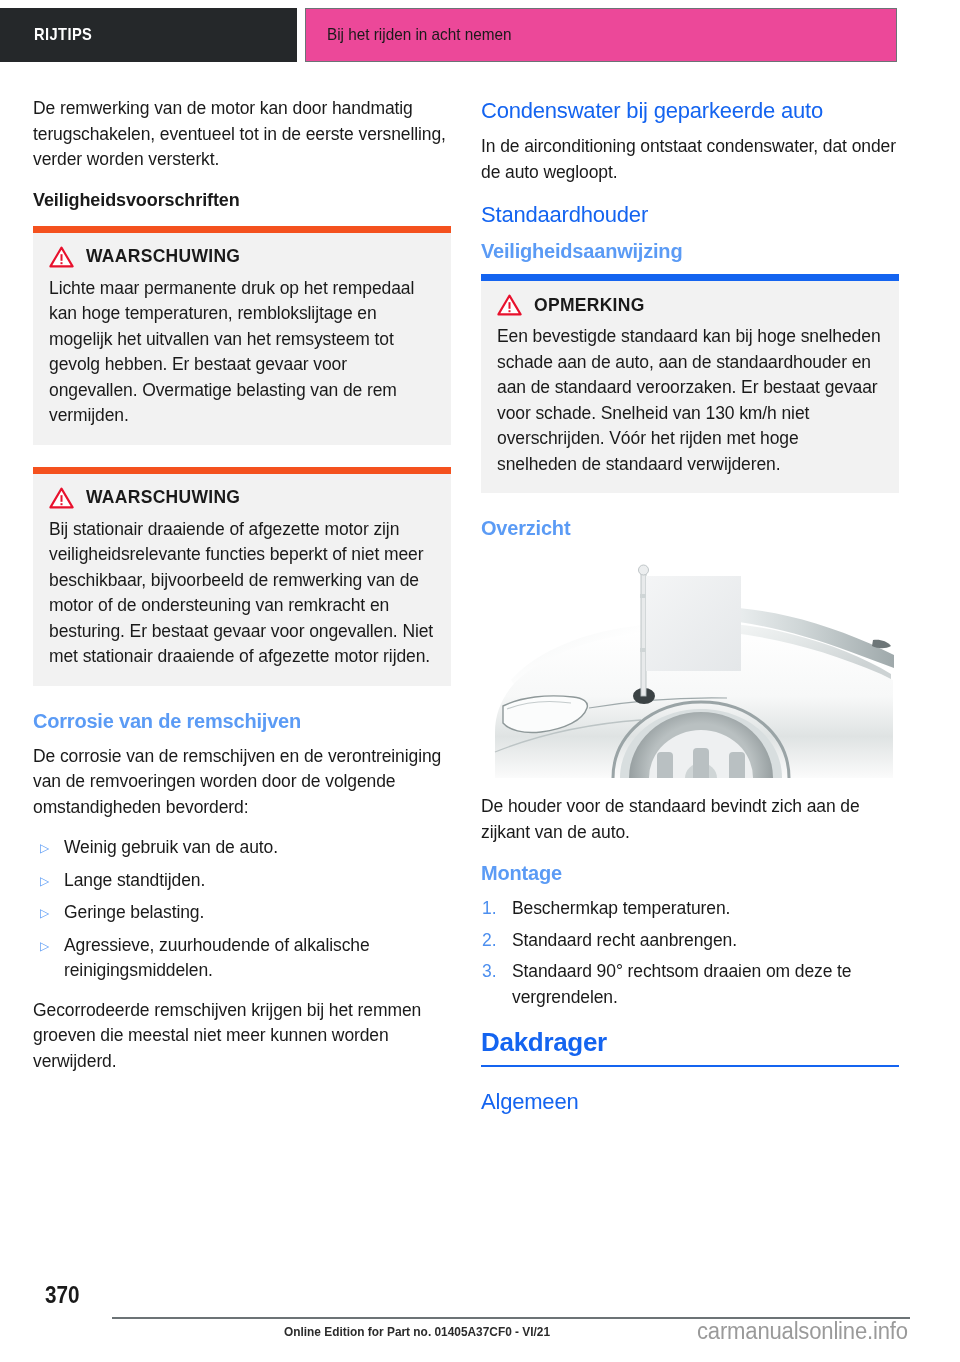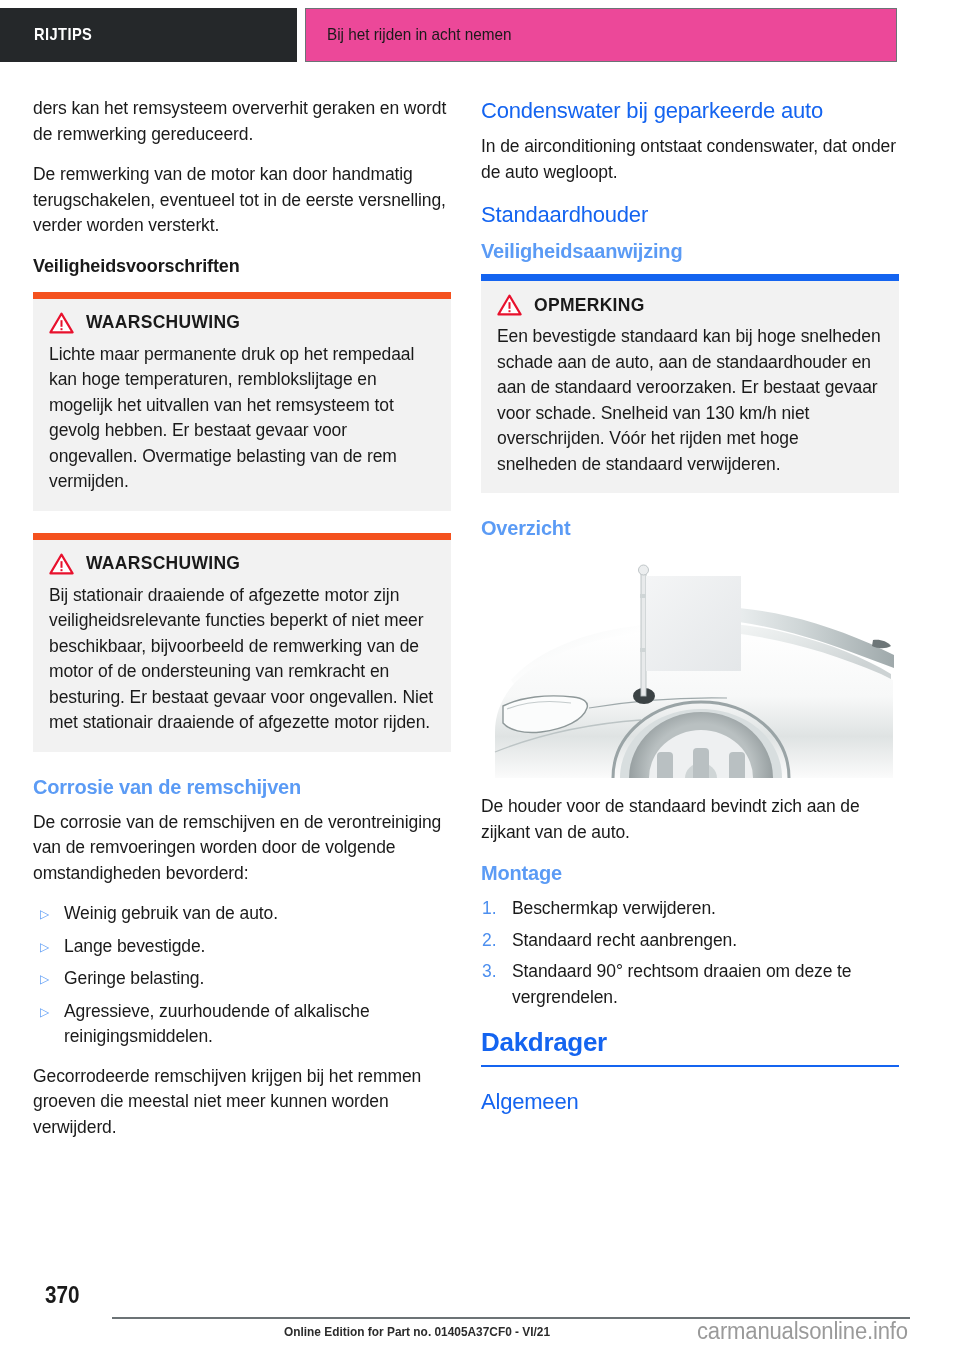--- a/index.html
+++ b/index.html
@@ -260,21 +260,20 @@
   <div class="header-tab-dark">
     <span class="header-tab-dark-label">RIJTIPS</span>
   </div>
   <div class="header-tab-light">
     <span class="header-tab-light-label">Bij het rijden in acht nemen</span>
   </div>
 </div>
 
 <div class="col col-left">
 
-  <p class="body-text">ders kan het remsysteem oververhit geraken en wordt de remwerking gereduceerd.</p>
   <p class="body-text">De remwerking van de motor kan door handmatig terugschakelen, eventueel tot in de eerste versnelling, verder worden versterkt.</p>
 
   <h3 class="h-sub-black">Veiligheidsvoorschriften</h3>
 
   <div class="notice">
     <div class="notice-bar warn"></div>
     <div class="notice-head">
       <span>
         <svg class="tri-icon" width="25" height="22" viewBox="0 0 25 22">
           <path d="M12.5 1.6 L23.6 20.4 L1.4 20.4 Z" fill="#ffffff" stroke="#E8112D" stroke-width="2.1" stroke-linejoin="round"></path>
@@ -305,21 +304,21 @@
   <h3 class="h-sub">Corrosie van de remschijven</h3>
   <p class="body-text">De corrosie van de remschijven en de verontreiniging van de remvoeringen worden door de volgende omstandigheden bevorderd:</p>
 
   <ul class="arrow-list">
     <li>
       <span class="arrow-glyph">▷</span>
       <span>Weinig gebruik van de auto.</span>
     </li>
     <li>
       <span class="arrow-glyph">▷</span>
-      <span>Lange bevestigde.</span>
+      <span>Lange standtijden.</span>
     </li>
     <li>
       <span class="arrow-glyph">▷</span>
       <span>Geringe belasting.</span>
     </li>
     <li>
       <span class="arrow-glyph">▷</span>
       <span>Agressieve, zuurhoudende of alkalische reinigingsmiddelen.</span>
     </li>
   </ul>
@@ -420,21 +419,21 @@
     </svg>
   </div>
 
   <p class="body-text">De houder voor de standaard bevindt zich aan de zijkant van de auto.</p>
 
   <h3 class="h-sub">Montage</h3>
 
   <ol class="num-list">
     <li>
       <span class="num-glyph">1.</span>
-      <span>Beschermkap verwijderen.</span>
+      <span>Beschermkap temperaturen.</span>
     </li>
     <li>
       <span class="num-glyph">2.</span>
       <span>Standaard recht aanbrengen.</span>
     </li>
     <li>
       <span class="num-glyph">3.</span>
       <span>Standaard 90° rechtsom draaien om deze te vergrendelen.</span>
     </li>
   </ol>

